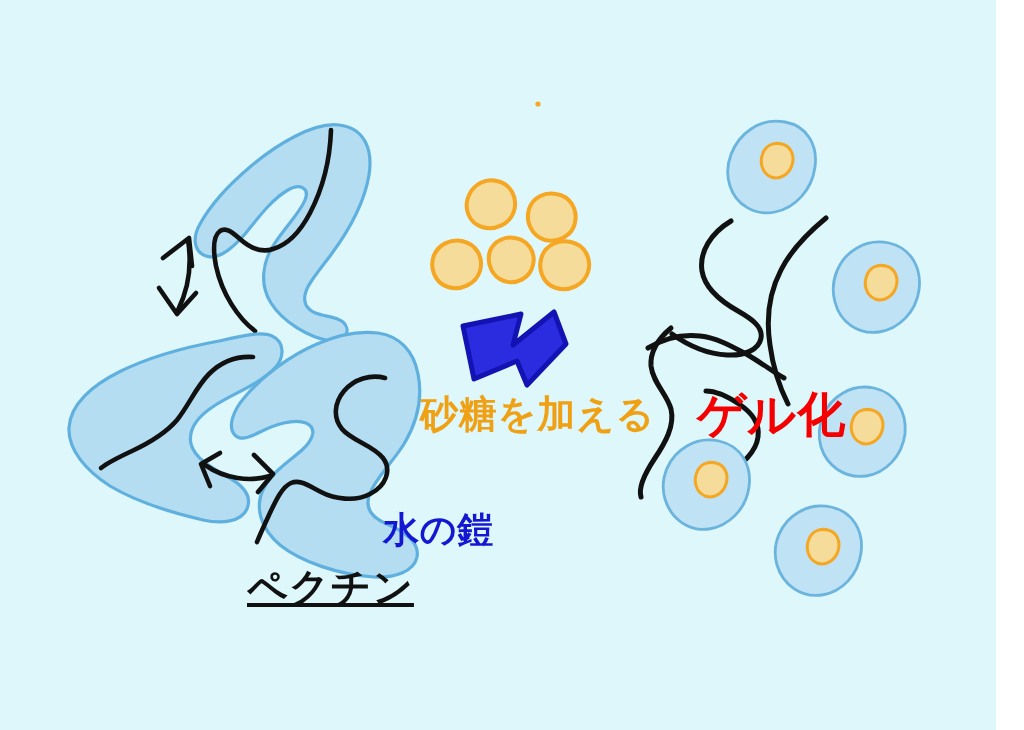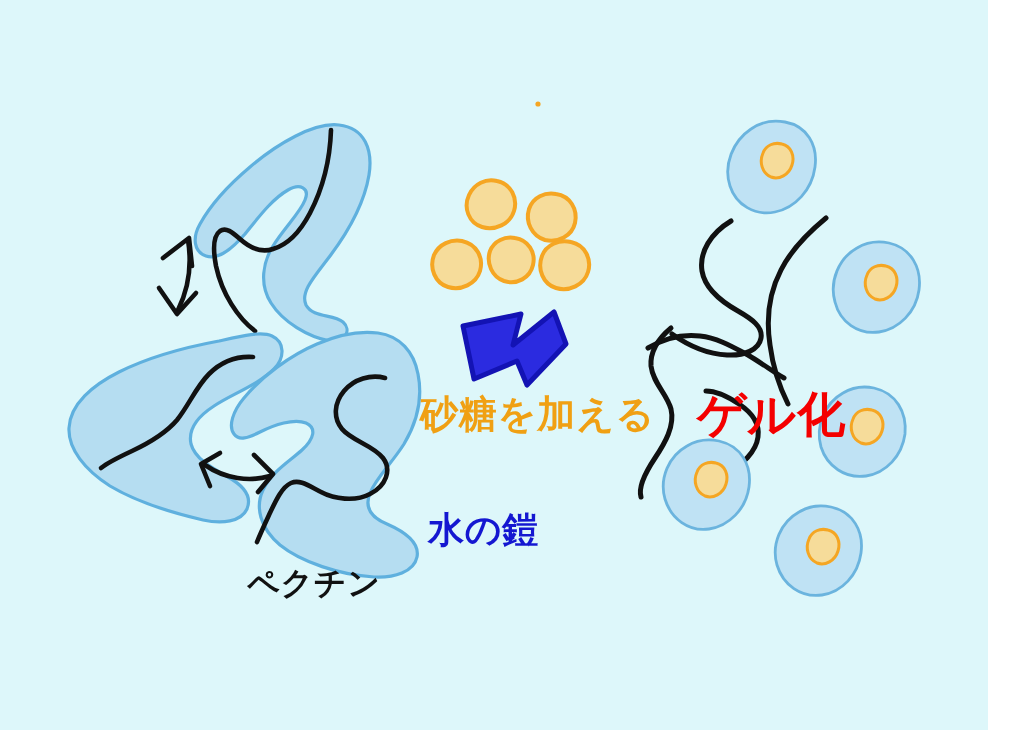--- a/index.html
+++ b/index.html
@@ -7,39 +7,40 @@
     padding: 0;
     background: #ffffff;
   }
   #stage {
     position: relative;
     width: 988px;
     height: 730px;
     background: #ddf7fa;
     overflow: hidden;
     font-family: "DejaVu Sans", "Liberation Sans", sans-serif;
+    padding-left: 8px;
   }
   #scene {
     position: absolute;
     inset: 0;
     width: 1024px;
     height: 730px;
   }
   .lbl {
     position: absolute;
     white-space: nowrap;
     font-weight: 700;
     letter-spacing: 0.02em;
     line-height: 1;
     font-family: "DejaVu Sans", "Liberation Sans", sans-serif;
   }
   #label-sugar   { left: 420px; top: 395px; font-size: 38px; color: #f0a013; }
   #label-gel     { left: 697px; top: 390px; font-size: 48px; color: #f40000; }
-  #label-water   { left: 428px; top: 512px; font-size: 36px; color: #1417d1; }
-  #label-pectin  { left: 247px; top: 567px; font-size: 32px; color: #111111; }
+  #label-water   { left: 383px; top: 512px; font-size: 36px; color: #1417d1; }
+  #label-pectin  { left: 247px; top: 567px; font-size: 40px; color: #111111; text-decoration: underline; }
 </style>
 </head>
 <body>
 
 <div id="stage">
 
   <svg id="scene" viewBox="0 0 1024 730">
 
     <g>
 

